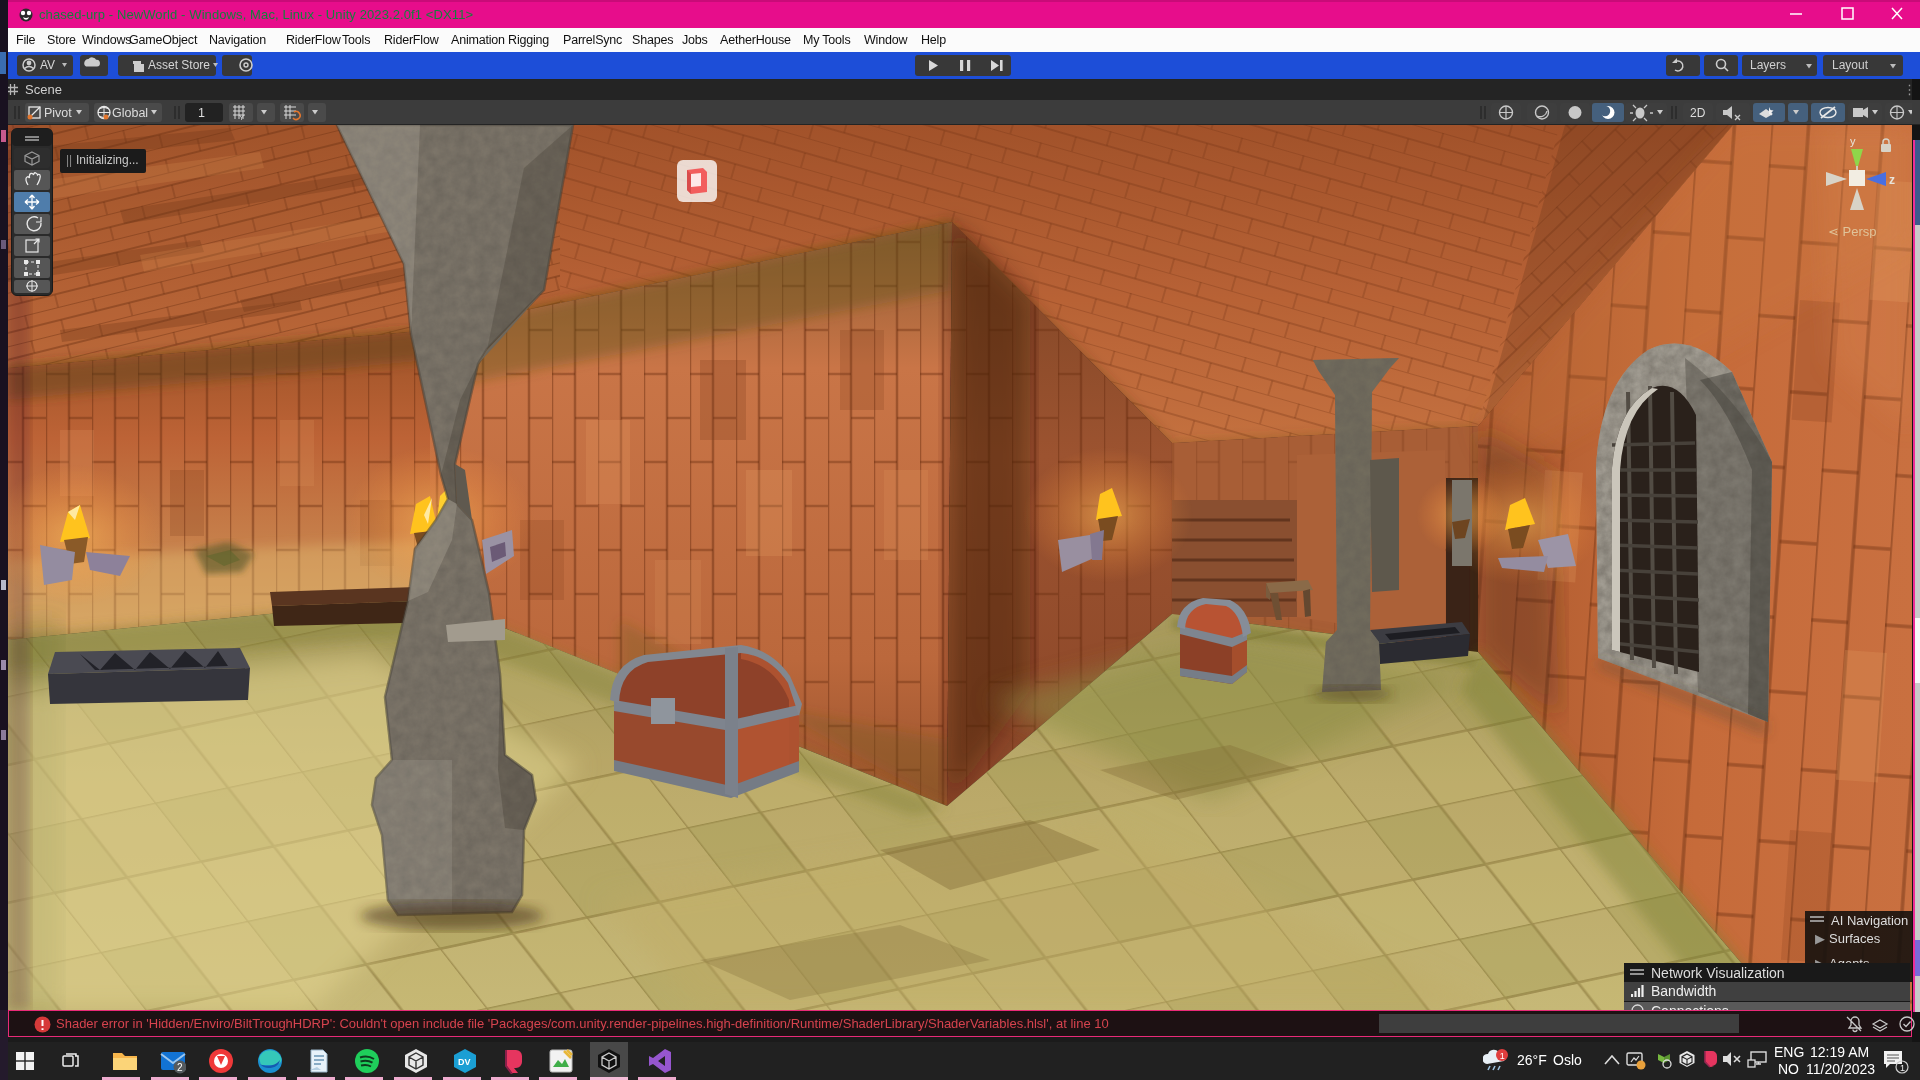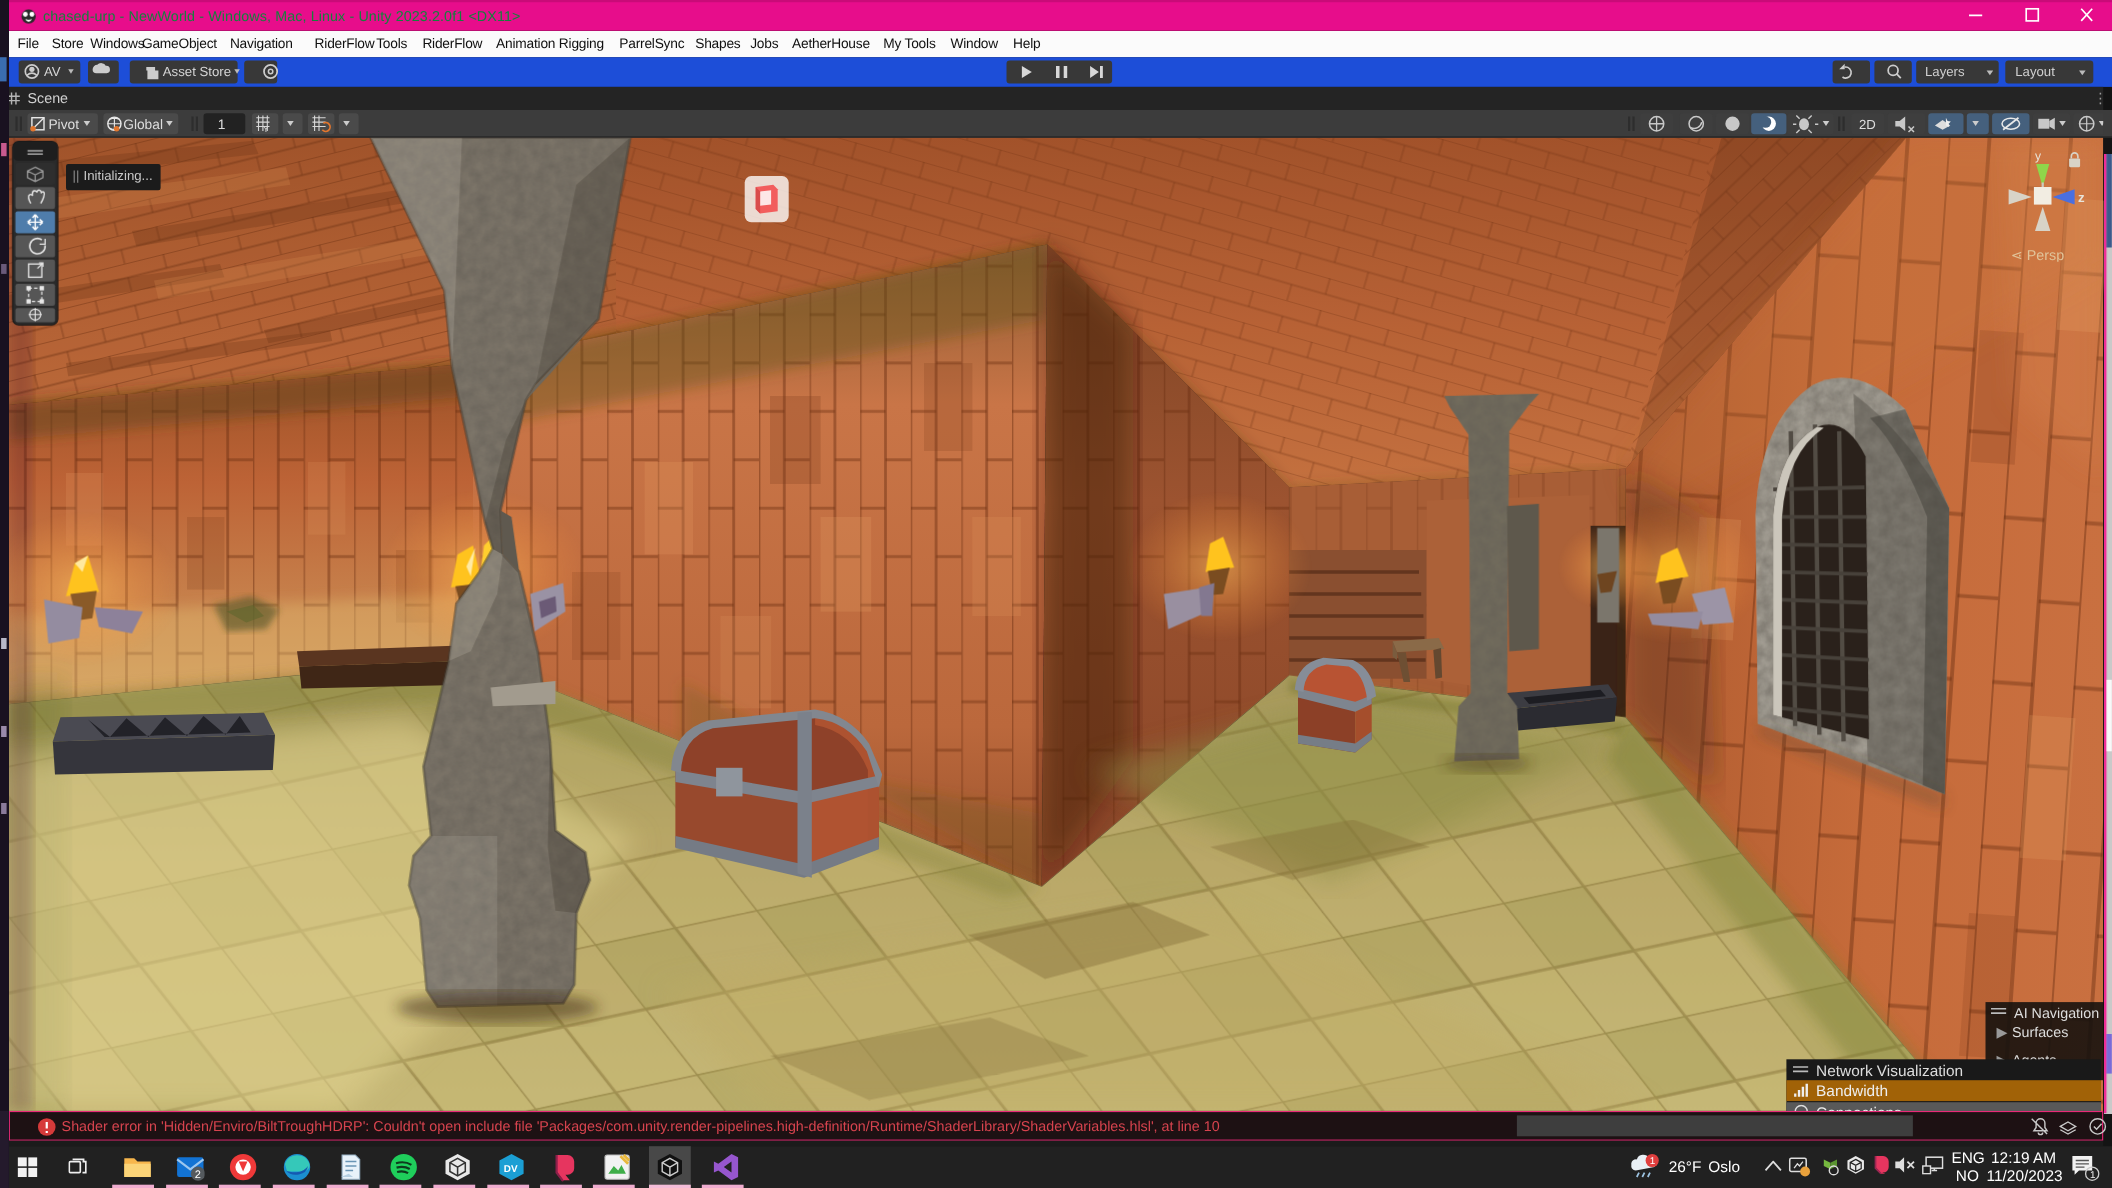--- a/index.html
+++ b/index.html
@@ -536,21 +536,21 @@
     <span class="abs" style="left:10px;top:20px;color:#999">▶</span>
       <span class="abs" style="left:24px;top:20px">Surfaces</span>
     <span class="abs" style="left:10px;top:45px;color:#999">▶</span>
       <span class="abs" style="left:24px;top:45px">Agents</span>
   </div>
   <div class="abs" id="netviz">
     <svg class="abs" style="left:6px;top:5px" width="14" height="10" viewBox="0 0 14 10">
         <path d="M0 2 h14 M0 6 h14" stroke="#bbb" stroke-width="1.5"></path>
       </svg>
     <span class="abs" style="left:27px;top:2px">Network Visualization</span>
-    <div class="abs" style="left:0;top:19px;width:286px;height:19px;background:#a16207">
+    <div class="abs" style="left:0;top:19px;width:286px;height:19px;background:#404040">
       <svg class="abs" style="left:7px;top:3px" width="14" height="13" viewBox="0 0 14 13">
           <path d="M1 12 V9 M4.5 12 V6 M8 12 V3 M11.5 12 V0" stroke="#eee" stroke-width="2.2"></path>
         </svg>
       <span class="abs" style="left:27px;top:1px;color:#eee">Bandwidth</span>
     </div>
     <div class="abs" style="left:0;top:39px;width:286px;height:8px;background:#595959">
       <svg class="abs" style="left:7px;top:2px" width="13" height="13" viewBox="0 0 13 13">
           <circle cx="6.5" cy="6.5" r="5.5" fill="none" stroke="#ddd" stroke-width="1.3"></circle>
         </svg>
       <span class="abs" style="left:27px;top:1px;color:#eee">Connections</span>

